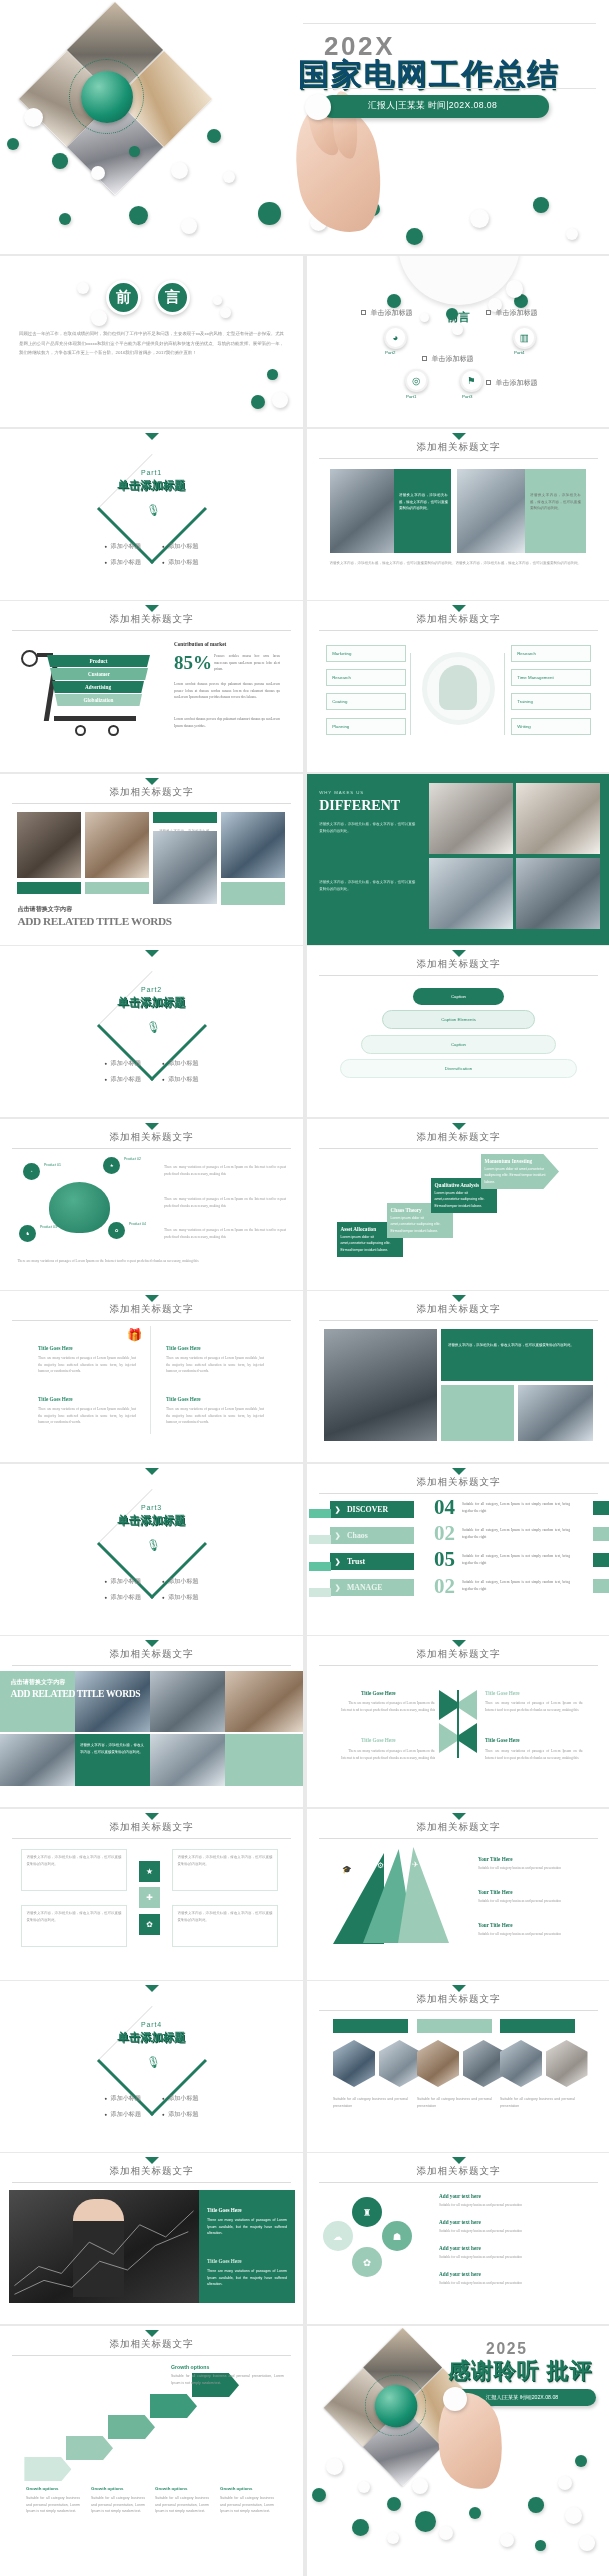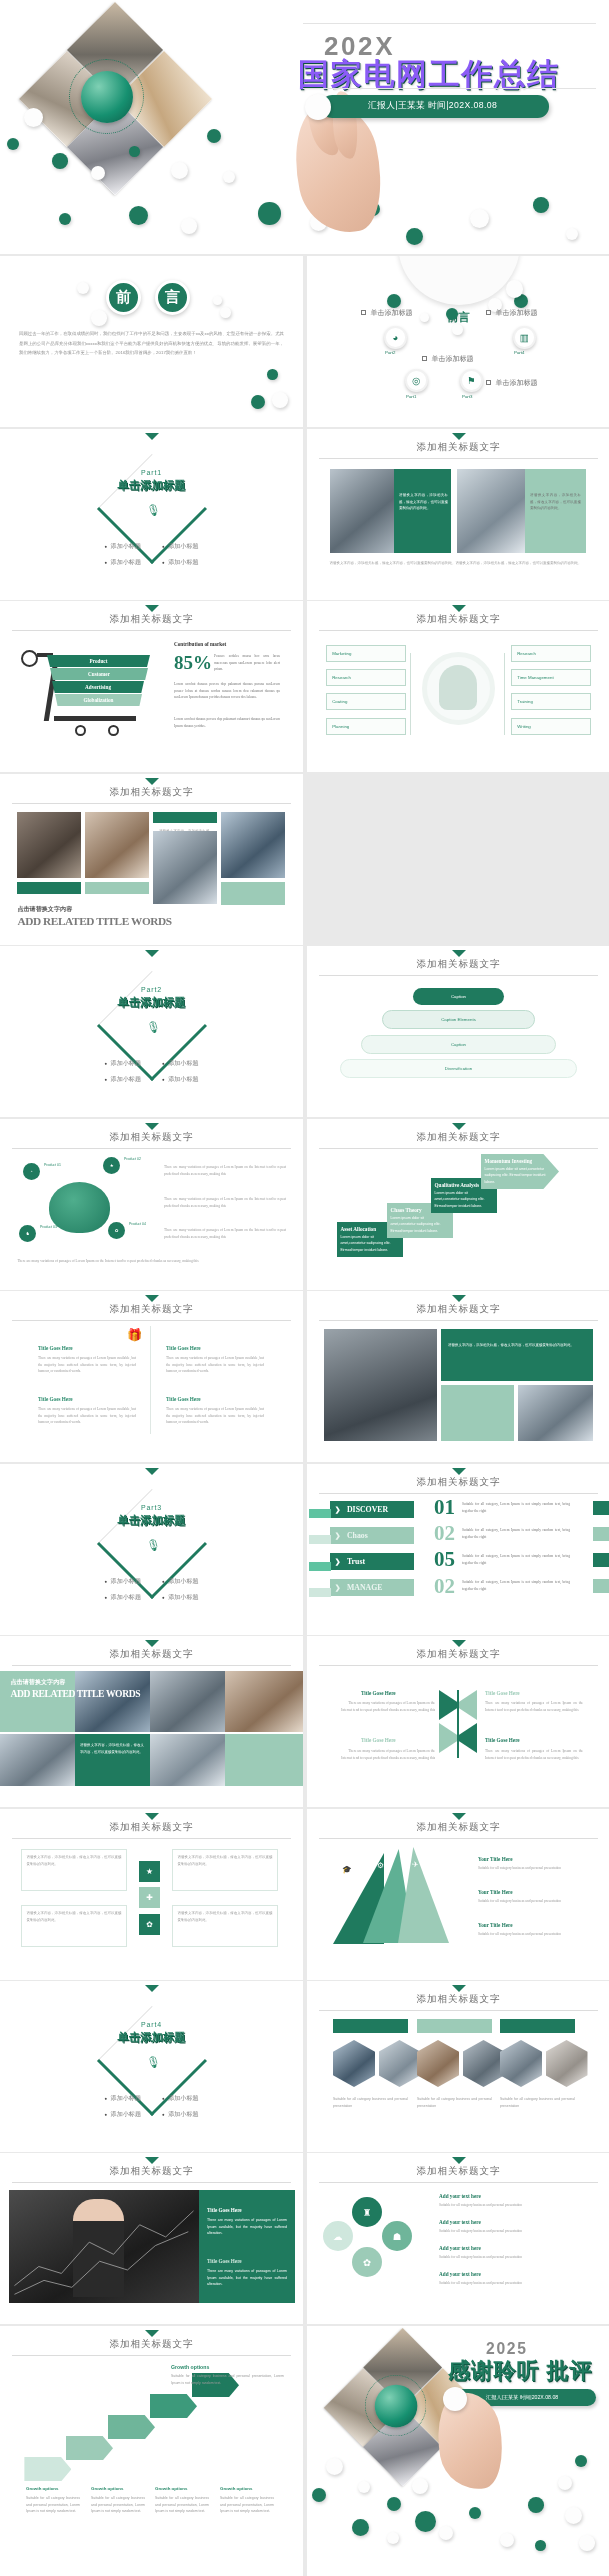--- a/index.html
+++ b/index.html
@@ -31,21 +31,21 @@
   }
   .rule { position:absolute; left:12.2px; right:12.2px; top:29px; height:0.9px; background:#dcdcdc; }
 
   
   .t-year {
     position:absolute; left:324px; top:31px; font-size:26px; font-weight:bold;
     color:#8a8a8a; letter-spacing:2.6px;
   }
   .t-main {
     position:absolute; left:298px; top:54px; font-size:31px; font-weight:bold;
-    color:#8b5cf6; letter-spacing:1.7px;
+    color:#0c4a6e; letter-spacing:1.7px;
     text-shadow:0.9px 0.9px 0 #0d513d, 1.7px 1.7px 1.7px rgba(0,0,0,.18);
   }
   .t-line { position:absolute; left:303px; width:293px; height:0.9px; background:#e3e3e3; }
   .t-pill {
     position:absolute; left:321px; top:95px; width:228px; height:22.6px;
     background:#1f7a5e; border-radius:11.3px; color:#fff; font-size:8.7px;
     display:flex; align-items:center; padding-left:47px; letter-spacing:0.4px;
     box-shadow:1.7px 2.6px 4.4px rgba(0,0,0,.2);
   }
   .diamond-grp { position:absolute; left:24.4px; top:14px; width:183px; height:166px; }
@@ -363,20 +363,30 @@
     <div class="tinytxt" style="left:159px;top:54px;width:54px;">请替换文字内容，添加相关标题，修改文字内容，也可以直接复制你的内容到此。</div>
     <div class="imgbox ph5" style="left:221px;top:38px;width:64px;height:66px;"></div>
     <div class="imgbox gbox" style="left:17.4px;top:108px;width:64px;height:12.2px;"></div>
     <div class="imgbox gbox2" style="left:85px;top:108px;width:64px;height:12.2px;"></div>
     <div class="imgbox ph7" style="left:153px;top:57px;width:64px;height:73px;"></div>
     <div class="imgbox gbox2" style="left:221px;top:108px;width:64px;height:22.6px;"></div>
     <div style="position:absolute;left:17.4px;top:131px;font-size:6.1px;font-weight:bold;color:#555;">点击请替换文字内容</div>
     <div class="serif" style="position:absolute;left:17.4px;top:141px;font-size:11.3px;font-weight:bold;color:#7a7a7a;letter-spacing:-0.4px;">ADD RELATED TITLE WORDS</div>
   </div>
 
+  <div class="slide half" style="left:307px;top:774px;background:#1f7a5e;">
+    <div style="position:absolute;left:12.2px;top:15.7px;font-size:4.4px;color:#bfe3d5;letter-spacing:0.9px;">WHY MAKES US</div>
+    <div class="serif" style="position:absolute;left:12.2px;top:24.4px;font-size:14px;font-weight:bold;color:#fff;">DIFFERENT</div>
+    <div class="tinytxt" style="left:12.2px;top:47px;width:96px;color:#cfe7dd;">请替换文字内容，添加相关标题，修改文字内容，也可以直接复制你的内容到此。</div>
+    <div class="imgbox ph6" style="left:122px;top:8.7px;width:84px;height:71px;"></div>
+    <div class="imgbox ph8" style="left:209px;top:8.7px;width:84px;height:71px;"></div>
+    <div class="imgbox ph2" style="left:122px;top:84px;width:84px;height:71px;"></div>
+    <div class="imgbox ph1" style="left:209px;top:84px;width:84px;height:71px;"></div>
+    <div class="tinytxt" style="left:12.2px;top:105px;width:96px;color:#cfe7dd;">请替换文字内容，添加相关标题，修改文字内容，也可以直接复制你的内容到此。</div>
+  </div>
 
   <div class="slide half" style="left:0;top:946px;">
     <div class="tri"></div>
     <div class="pd-chev">
         <div class="vl"></div>
         <div class="v"></div>
       </div>
     <div class="pd-part">Part2</div>
     <div class="pd-title">单击添加标题</div>
     <div class="pd-mic">🎙</div>
@@ -494,21 +504,21 @@
   <div class="slide half" style="left:307px;top:1464px;">
     <div class="tri"></div>
     <div class="sl-title">添加相关标题文字</div>
     <div class="rule"></div>
 
     <div class="tag" style="left:22.6px;top:37px;width:84px;background:#1f7a5e;">
       <span class="arw">❯</span>
         <span>DISCOVER</span>
       </div>
     <div style="position:absolute;left:1.7px;top:45px;width:22.6px;height:8.7px;background:#5fc3a1;"></div>
-    <div class="num-big" style="position:absolute;left:127px;top:33px;color:#1f7a5e;">01</div>
+    <div class="num-big" style="position:absolute;left:127px;top:33px;color:#1f7a5e;">04</div>
     <div class="tinytxt serif" style="left:155px;top:37px;width:108px;color:#777;">Suitable for all category, Lorem Ipsum is not simply random text, bring together the right</div>
     <div style="position:absolute;left:286px;top:37px;width:15.7px;height:14px;background:#1f7a5e;"></div>
 
     <div class="tag" style="left:22.6px;top:63px;width:84px;background:#9ccbb7;color:#eaf5f0;">
       <span class="arw">❯</span>
         <span>Chaos</span>
       </div>
     <div style="position:absolute;left:1.7px;top:71px;width:22.6px;height:8.7px;background:#cfe7dd;"></div>
     <div class="num-big" style="position:absolute;left:127px;top:59px;color:#9ccbb7;">02</div>
     <div class="tinytxt serif" style="left:155px;top:63px;width:108px;color:#777;">Suitable for all category, Lorem Ipsum is not simply random text, bring together the right</div>

